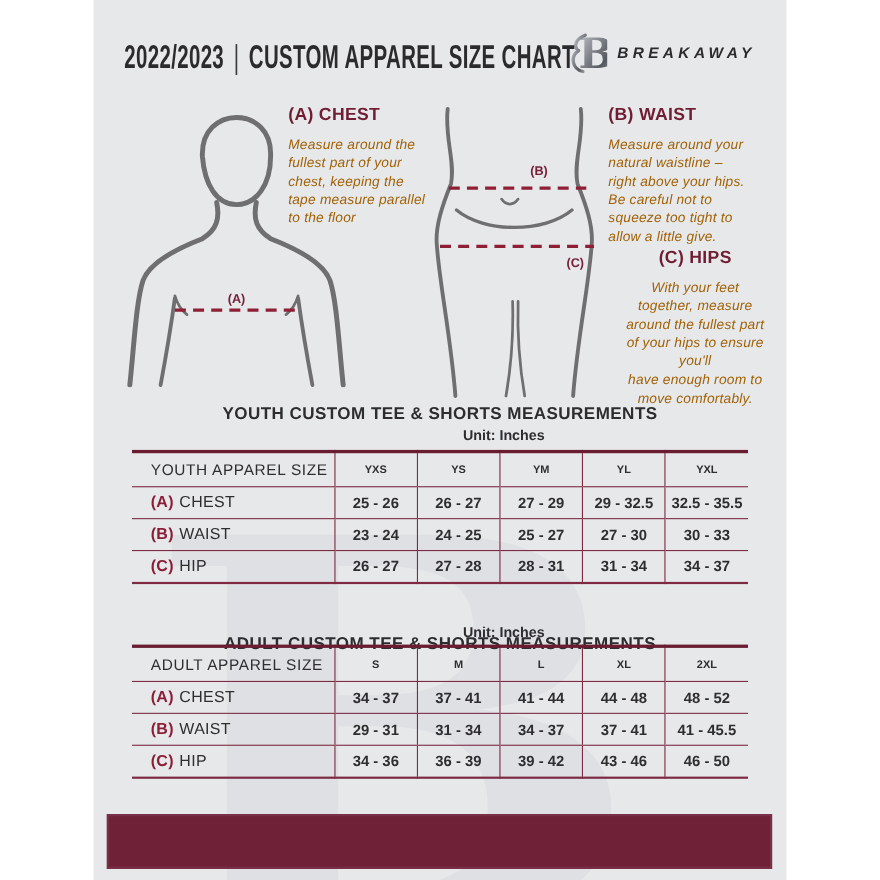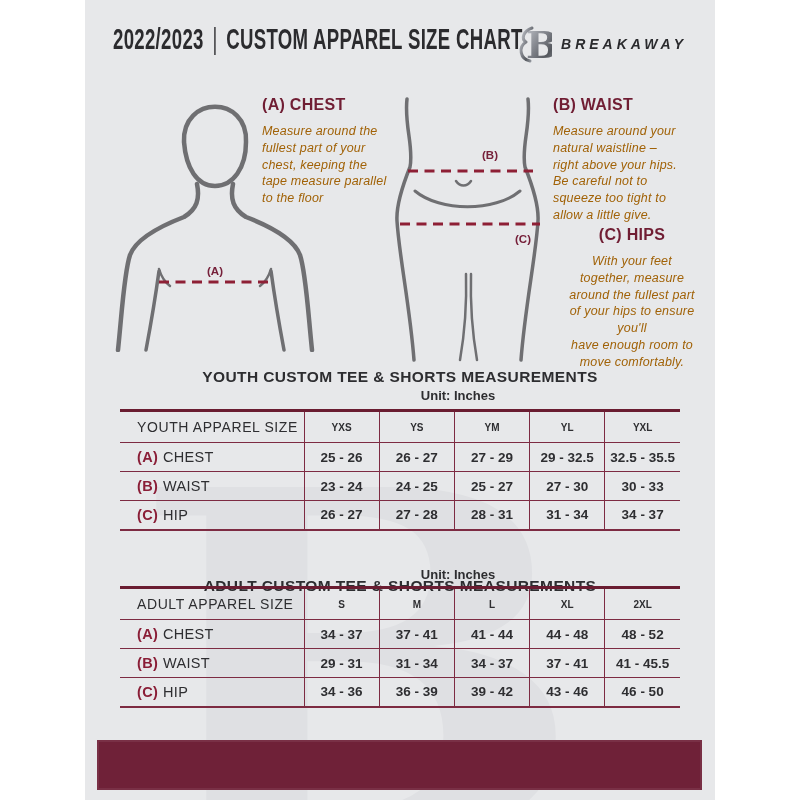--- a/index.html
+++ b/index.html
@@ -16,21 +16,21 @@
   .watermark {
     position:absolute; left:46px; top:428px; z-index:0;
     font-family:"DejaVu Serif", serif; font-weight:bold;
     font-size:480px; line-height:1; color:#dfe0e3;
     transform:scaleX(1.12); transform-origin:left top;
   }
 
   
   .header {
     position:absolute; top:22px; left:0; right:0; height:48px;
-    display:flex; align-items:flex-start; justify-content:space-between;
+    display:flex; align-items:flex-end; justify-content:space-between;
     padding:0 28px; z-index:2;
   }
   .title-wrap { width:372px; overflow:visible; }
   .doc-title {
     white-space:nowrap; font-weight:bold; font-size:30px; color:#2b2b2e;
     transform:scaleX(0.62); transform-origin:left center; letter-spacing:0.5px;
   }
   .doc-title .sep { margin:0 14px; font-weight:normal; color:#3a3a3d; }
   .brand { display:flex; align-items:center; gap:9px; }
   .brand-name {

